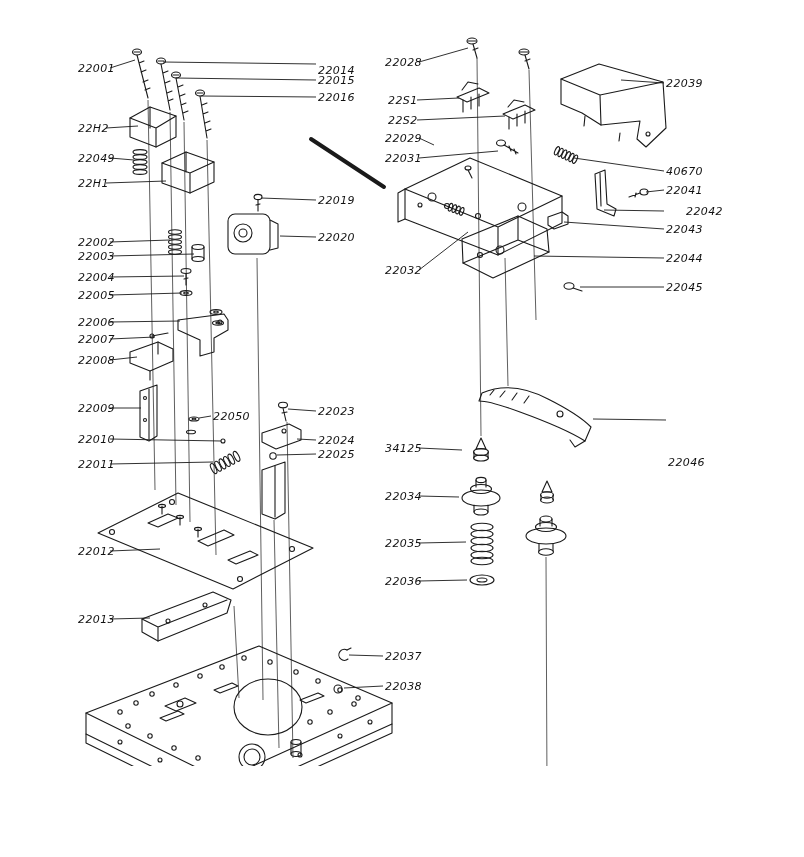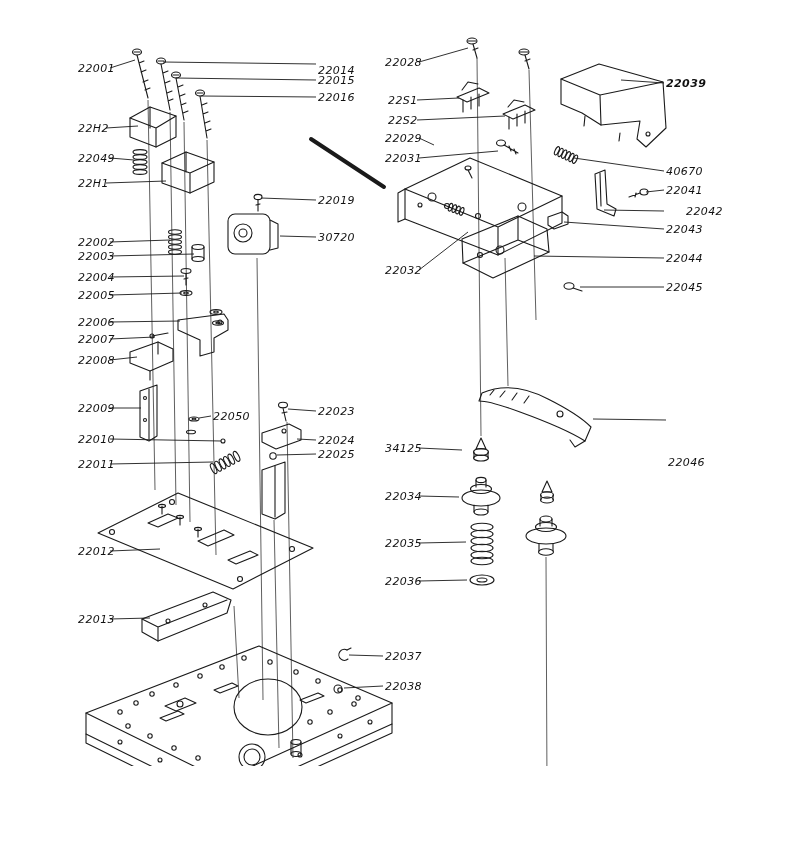--- a/index.html
+++ b/index.html
@@ -426,38 +426,38 @@
       <span class="part-label" style="left: 78px; top: 360px;">22008</span>
       <span class="part-label" style="left: 78px; top: 408px;">22009</span>
       <span class="part-label" style="left: 78px; top: 439px;">22010</span>
       <span class="part-label" style="left: 78px; top: 464px;">22011</span>
       <span class="part-label" style="left: 78px; top: 551px;">22012</span>
       <span class="part-label" style="left: 78px; top: 619px;">22013</span>
       <span class="part-label" style="left: 318px; top: 64px; margin-top: 6px;">22014</span>
       <span class="part-label" style="left: 318px; top: 80px;">22015</span>
       <span class="part-label" style="left: 318px; top: 97px;">22016</span>
       <span class="part-label" style="left: 318px; top: 200px;">22019</span>
-      <span class="part-label" style="left: 318px; top: 237px;">30720</span>
+      <span class="part-label" style="left: 318px; top: 237px;">22020</span>
       <span class="part-label" style="left: 213px; top: 416px;">22050</span>
       <span class="part-label" style="left: 318px; top: 411px;">22023</span>
       <span class="part-label" style="left: 318px; top: 440px;">22024</span>
       <span class="part-label" style="left: 318px; top: 454px;">22025</span>
       <span class="part-label" style="left: 385px; top: 62px;">22028</span>
       <span class="part-label" style="left: 388px; top: 100px;">22S1</span>
       <span class="part-label" style="left: 388px; top: 120px;">22S2</span>
       <span class="part-label" style="left: 385px; top: 138px;">22029</span>
       <span class="part-label" style="left: 385px; top: 158px;">22031</span>
       <span class="part-label" style="left: 385px; top: 270px;">22032</span>
       <span class="part-label" style="left: 385px; top: 448px;">34125</span>
       <span class="part-label" style="left: 385px; top: 496px;">22034</span>
       <span class="part-label" style="left: 385px; top: 543px;">22035</span>
       <span class="part-label" style="left: 385px; top: 581px; text-align: right;">22036</span>
       <span class="part-label" style="left: 385px; top: 656px;">22037</span>
       <span class="part-label" style="left: 385px; top: 686px;">22038</span>
-      <span class="part-label" style="left: 666px; top: 83px; font-weight: bold;">22039</span>
+      <span class="part-label" style="left: 666px; top: 83px;">22039</span>
       <span class="part-label" style="left: 666px; top: 171px;">40670</span>
       <span class="part-label" style="left: 666px; top: 190px;">22041</span>
       <span class="part-label" style="left: 666px; top: 211px; margin-left: 20px;">22042</span>
       <span class="part-label" style="left: 666px; top: 229px;">22043</span>
       <span class="part-label" style="left: 666px; top: 258px;">22044</span>
       <span class="part-label" style="left: 666px; top: 287px;">22045</span>
       <span class="part-label" style="left: 668px; top: 442px; margin-top: 20px;">22046</span>
     </div>
 </div>
 

